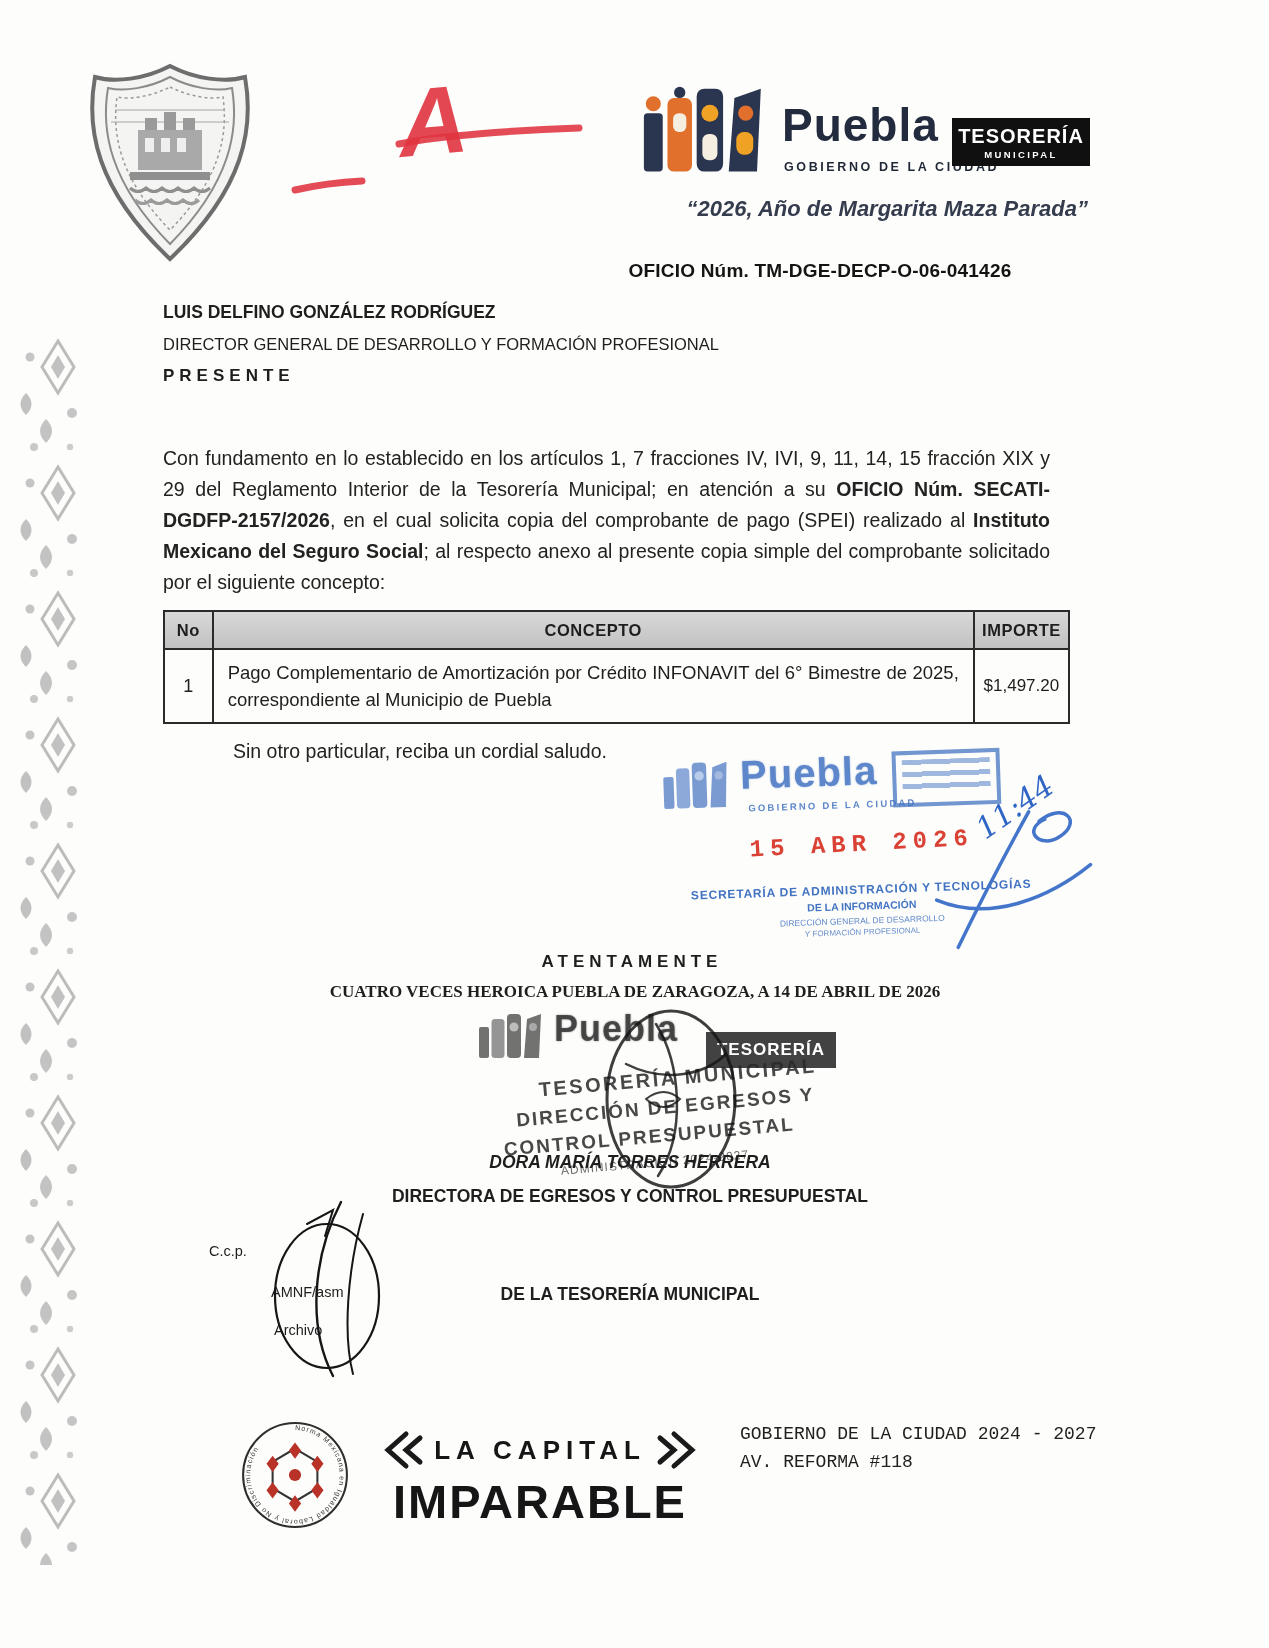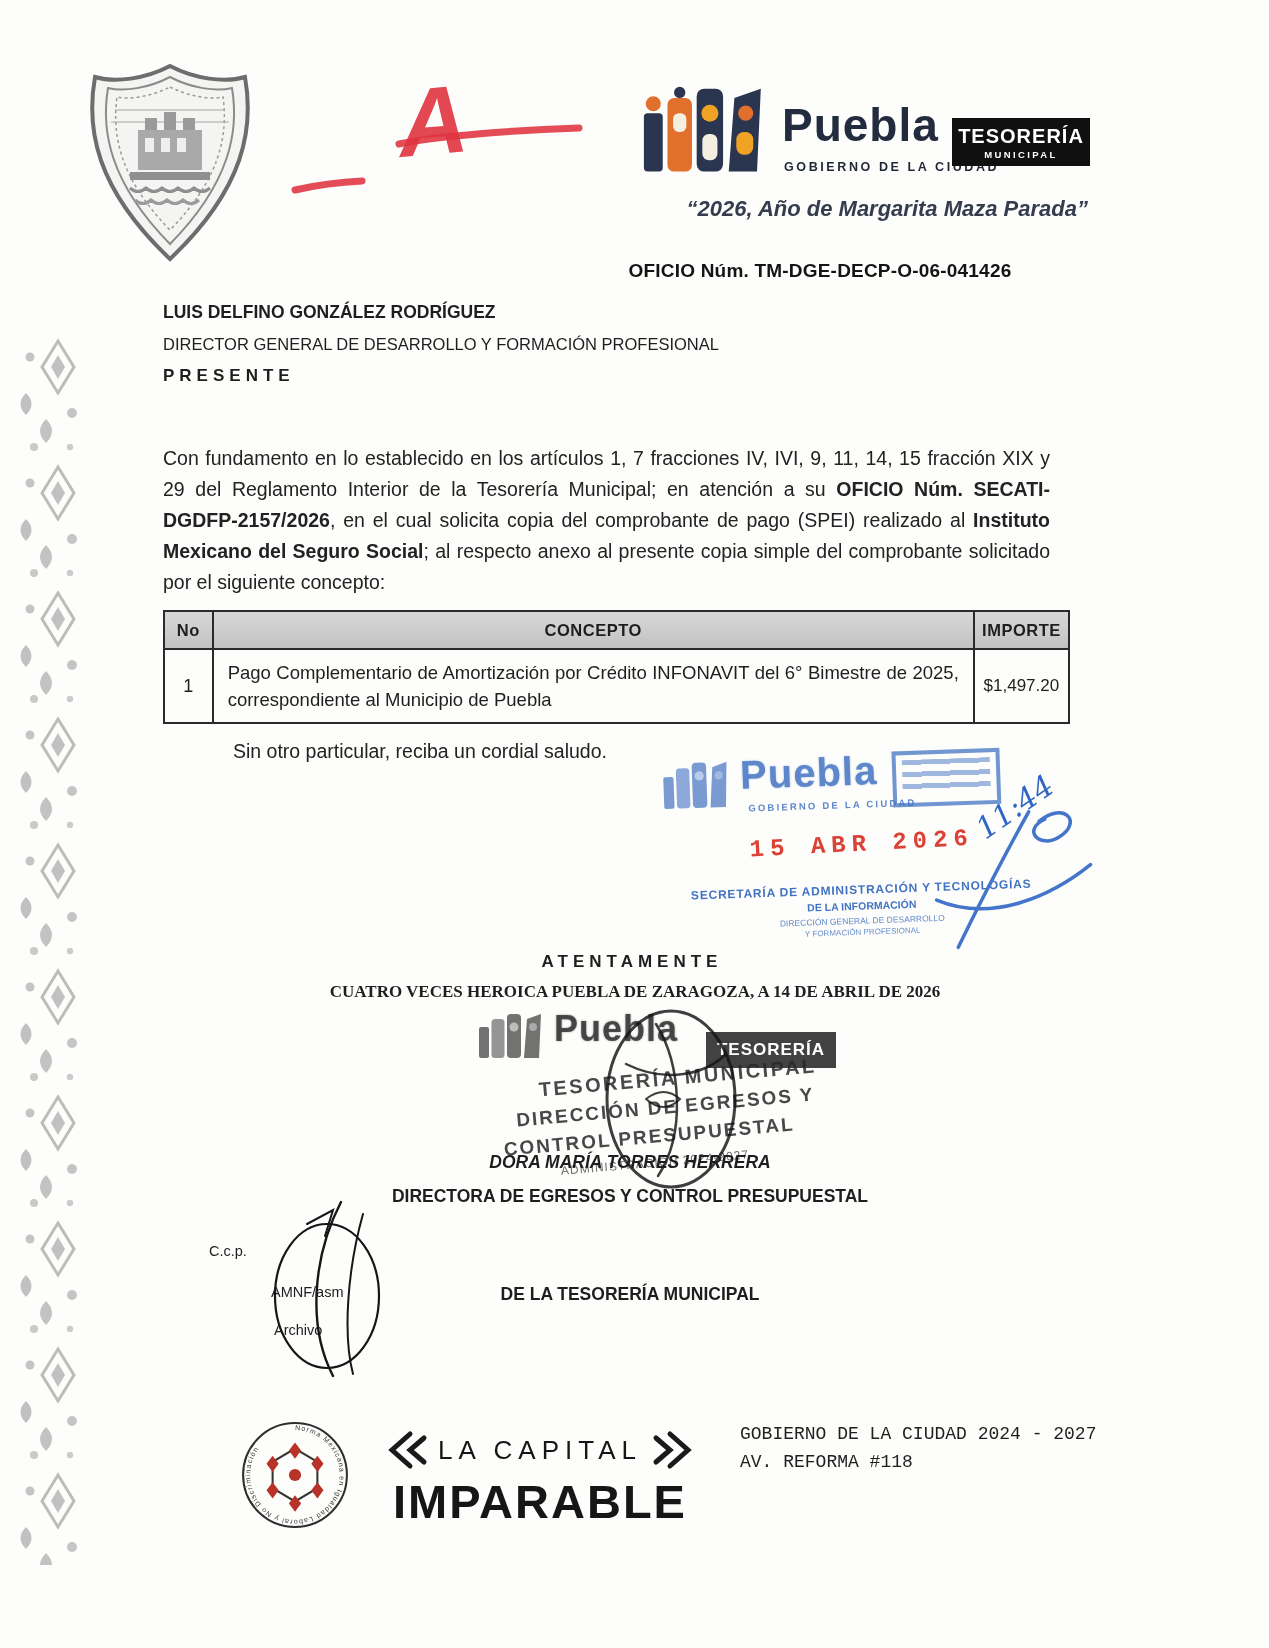--- a/index.html
+++ b/index.html
@@ -62,21 +62,21 @@
   .is-rot{transform:rotate(-5deg);transform-origin:top left;color:rgba(40,40,40,.85);}
   .is-l1{font-size:20px;letter-spacing:2.5px;font-weight:600;margin-left:40px;}
   .is-l2{font-size:19px;letter-spacing:2px;font-weight:600;margin-left:15px;margin-top:6px;}
   .is-l3{font-size:19px;letter-spacing:2px;font-weight:600;margin-left:0;margin-top:6px;}
   .is-l4{font-size:12px;letter-spacing:1px;margin-left:55px;margin-top:8px;opacity:.8;}
 
   
   .ccp{font-size:14.5px;margin-left:44px;}
   .capital{width:330px;text-align:center;color:#161616;}
   .cap-row{display:flex;align-items:center;justify-content:center;gap:10px;}
-  .cap-text{font-size:26px;font-weight:400;letter-spacing:6px;}
+  .cap-text{font-size:26px;font-weight:700;letter-spacing:6px;}
   .cap-big{font-size:47px;font-weight:900;letter-spacing:2px;margin-top:2px;}
   .address{font-family:"Liberation Mono",monospace;font-size:18px;line-height:28px;color:#1f1f1f;}
 </style>
 </head>
 <body>
 
 <svg class="abs" style="left:12px;top:335px;opacity:.85" width="84" height="1230" viewBox="0 0 84 1230">
   <defs>
     <pattern id="orn" width="84" height="126" patternUnits="userSpaceOnUse">
       <path d="M46 6 L62 32 L46 58 L30 32 Z" fill="none" stroke="#b1b1b1" stroke-width="3"></path>

